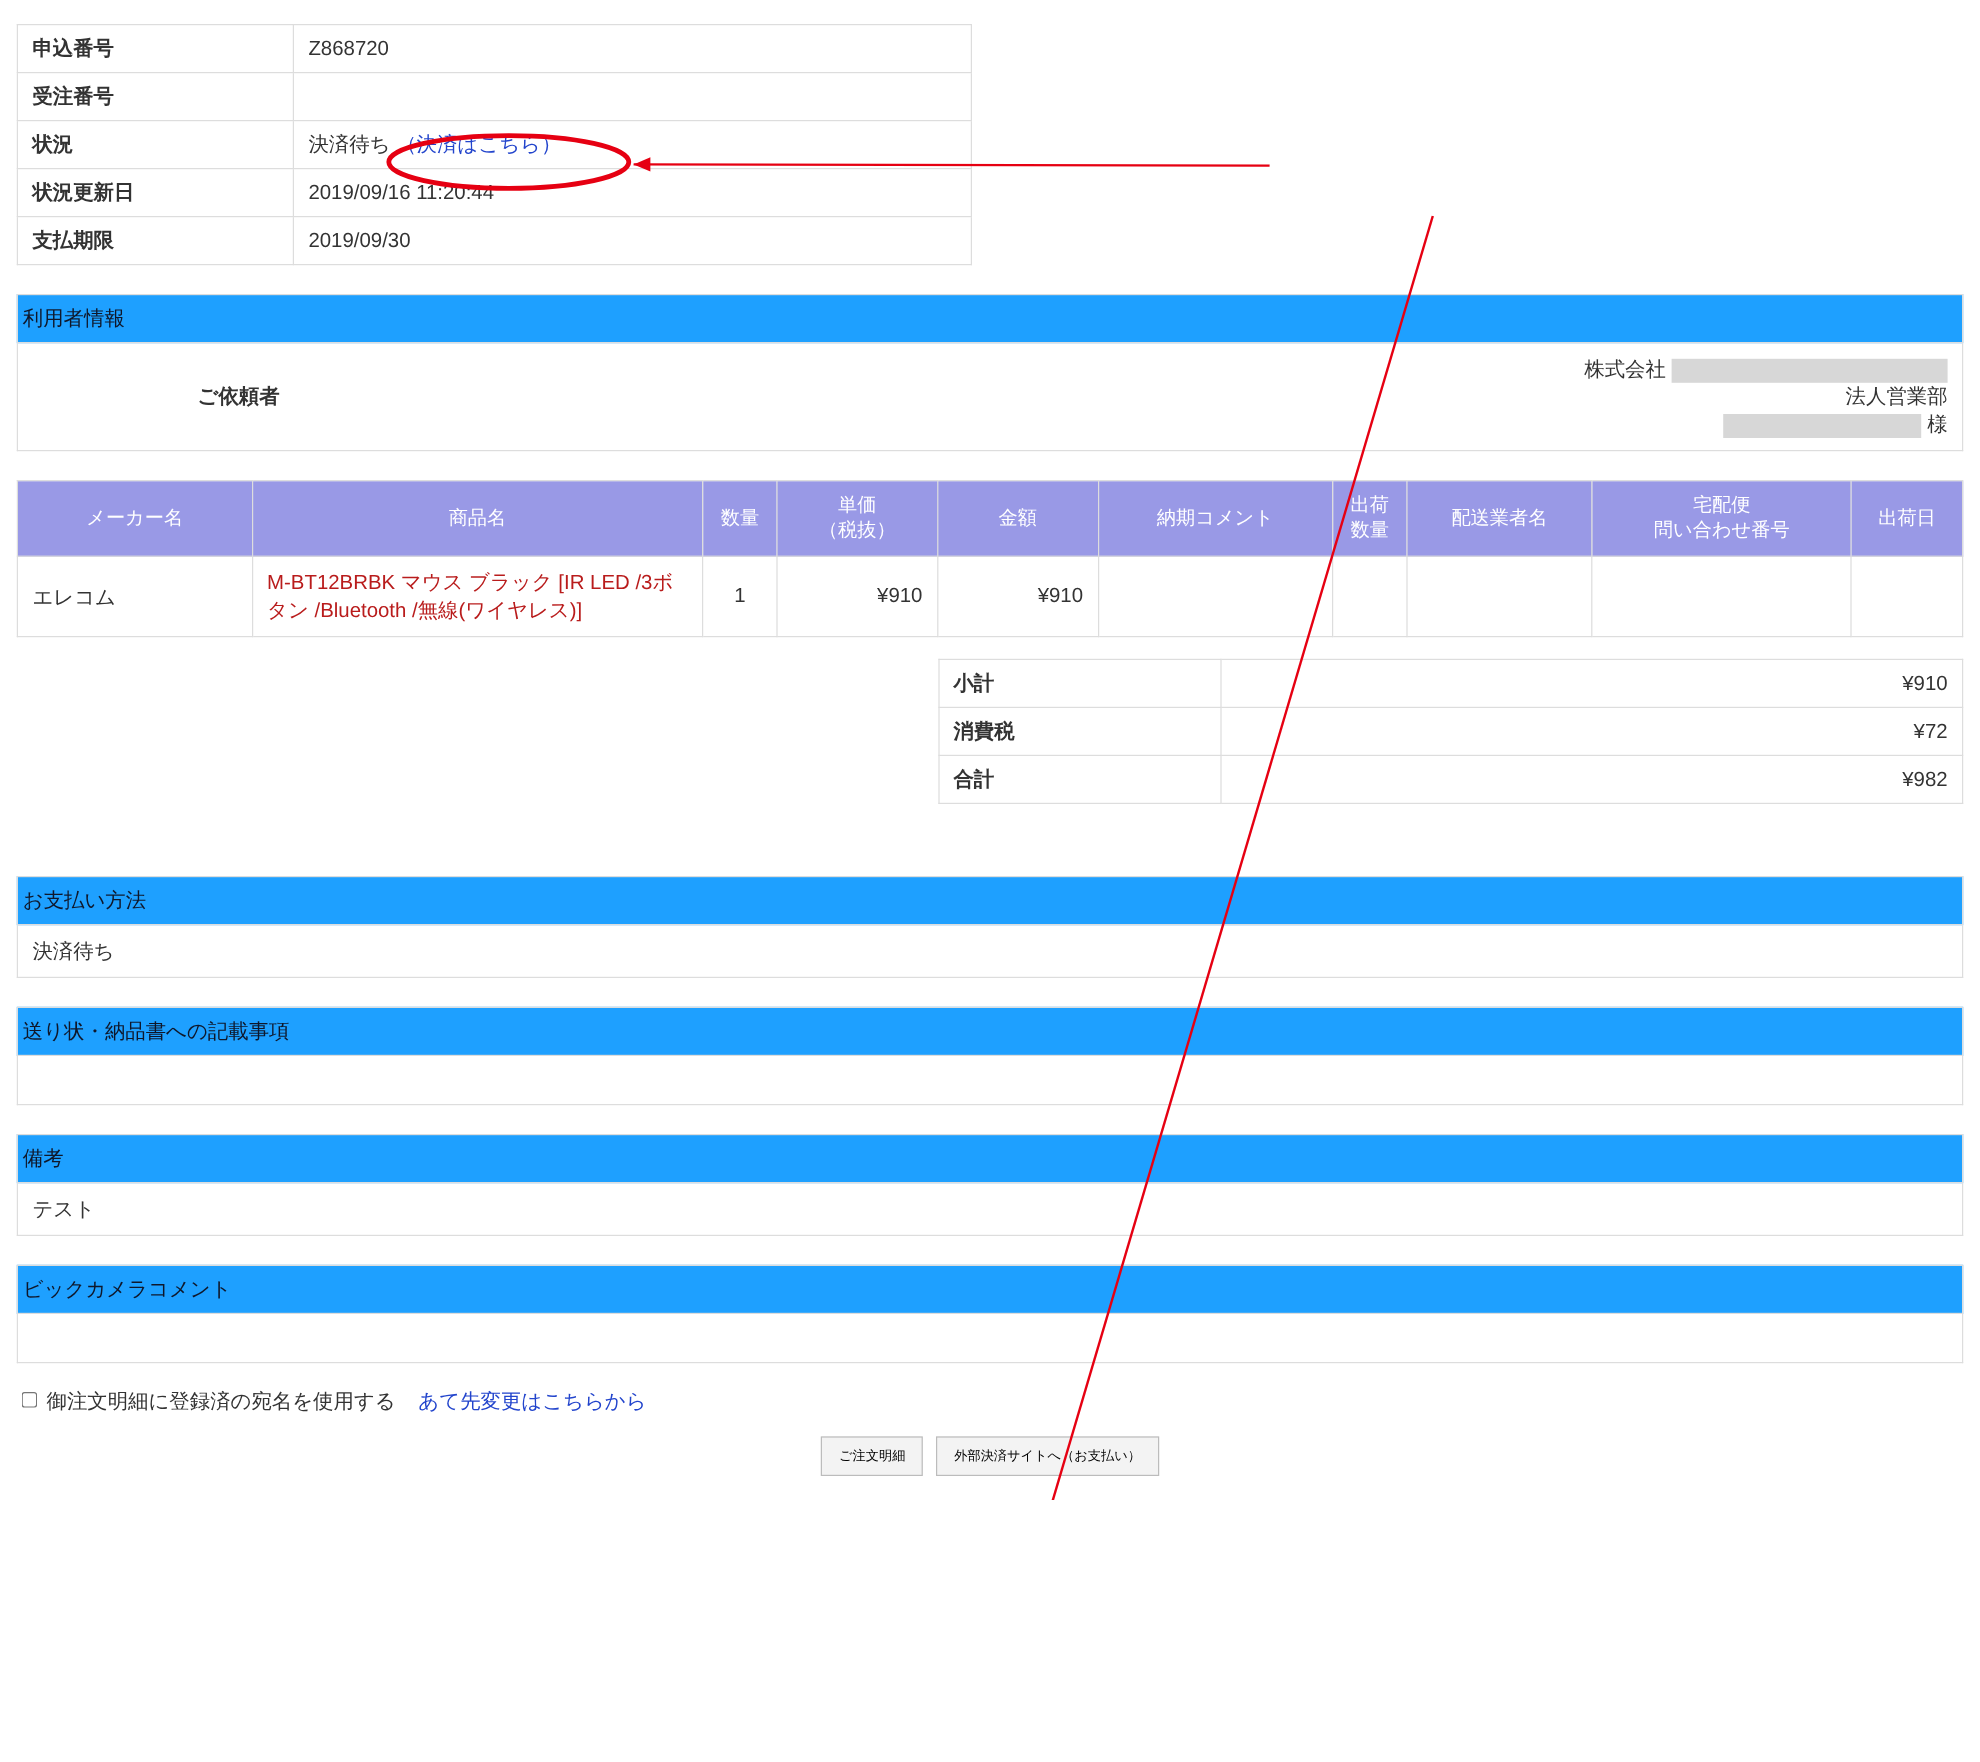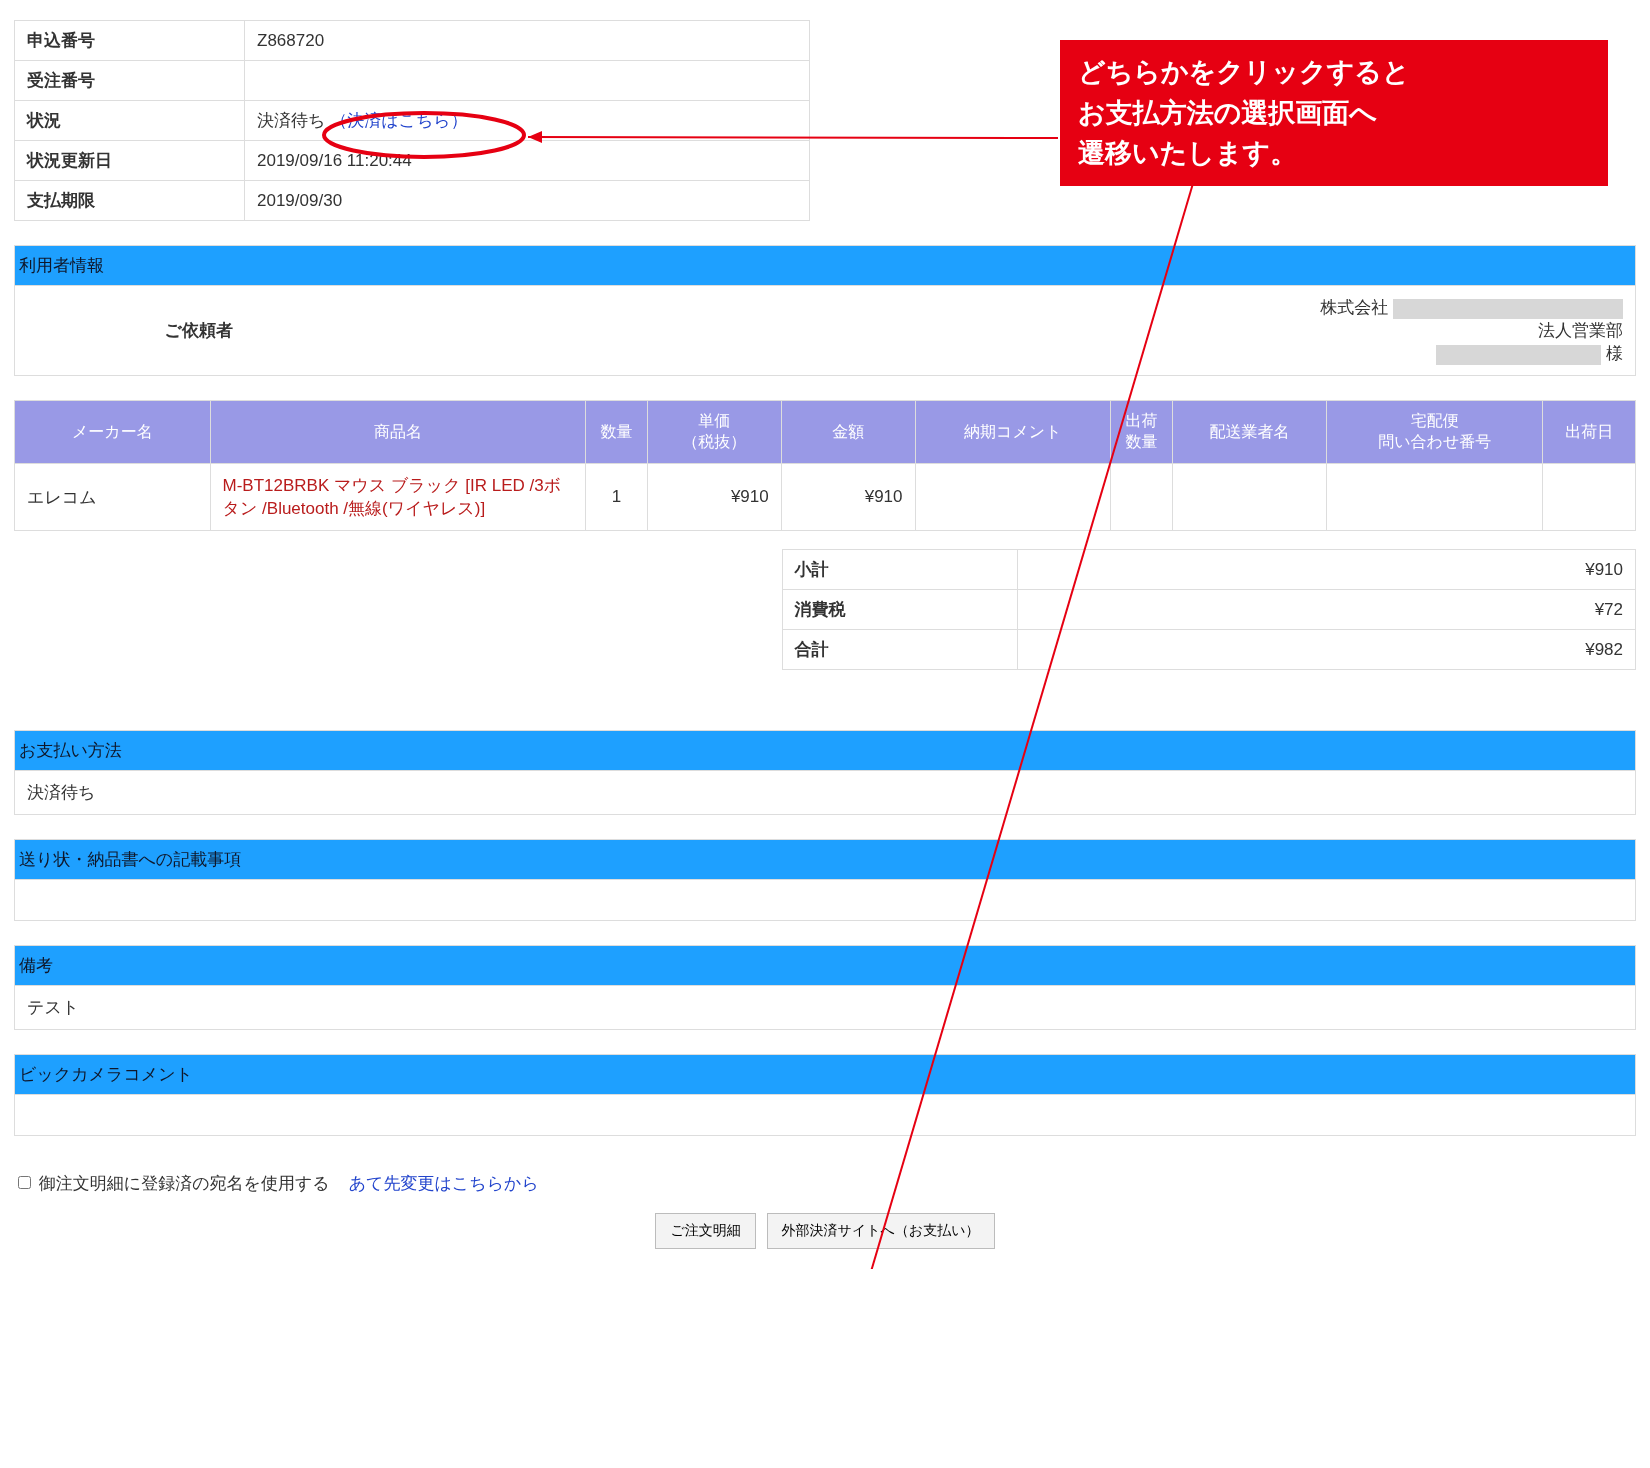--- a/index.html
+++ b/index.html
@@ -70,27 +70,27 @@
   .totals .val { text-align: right; }
   
   .plain-body {
     border-left: 1px solid #ddd;
     border-right: 1px solid #ddd;
     border-bottom: 1px solid #ddd;
     padding: 10px 12px;
   }
   .link { color: #2244cc; text-decoration: none; }
   
-  .opt-row { margin-top: 36px; }
+  .opt-row { margin-top: 20px; }
   .btn-row { text-align: center; margin-top: 18px; }
   .btn {
     background: #f3f3f3;
     border: 1px solid #bcbcbc;
     padding: 8px 14px;
-    font-size: 14px;
+    font-size: 11px;
     cursor: pointer;
   }
   .btn + .btn { margin-left: 6px; }
   
   .callout {
     position: absolute;
     top: 20px;
     left: 1046px;
     width: 548px;
     background: #e60012;
@@ -235,25 +235,20 @@
   <label for="cb1">御注文明細に登録済の宛名を使用する</label>
   &nbsp;&nbsp;
   <a href="#" class="link">あて先変更はこちらから</a>
 </div>
 
 <div class="btn-row">
   <button class="btn">ご注文明細</button>
   <button class="btn">外部決済サイトへ（お支払い）</button>
 </div>
 
-<div class="callout">
-  <div>どちらかをクリックすると</div>
-  <div>お支払方法の選択画面へ</div>
-  <div>遷移いたします。</div>
-</div>
 
 <svg class="anno-overlay" viewBox="0 0 1650 1468">
 
   <ellipse cx="410" cy="115" rx="100" ry="22" fill="none" stroke="#e60012" stroke-width="4"></ellipse>
 
   <line x1="1044" y1="118" x2="514" y2="117" stroke="#e60012" stroke-width="2"></line>
   <polygon points="514,117 528,111 528,123" fill="#e60012"></polygon>
 
   <line x1="1180" y1="160" x2="848" y2="1282" stroke="#e60012" stroke-width="2"></line>
   <polygon points="848,1282 858,1270 844,1266" fill="#e60012"></polygon>

